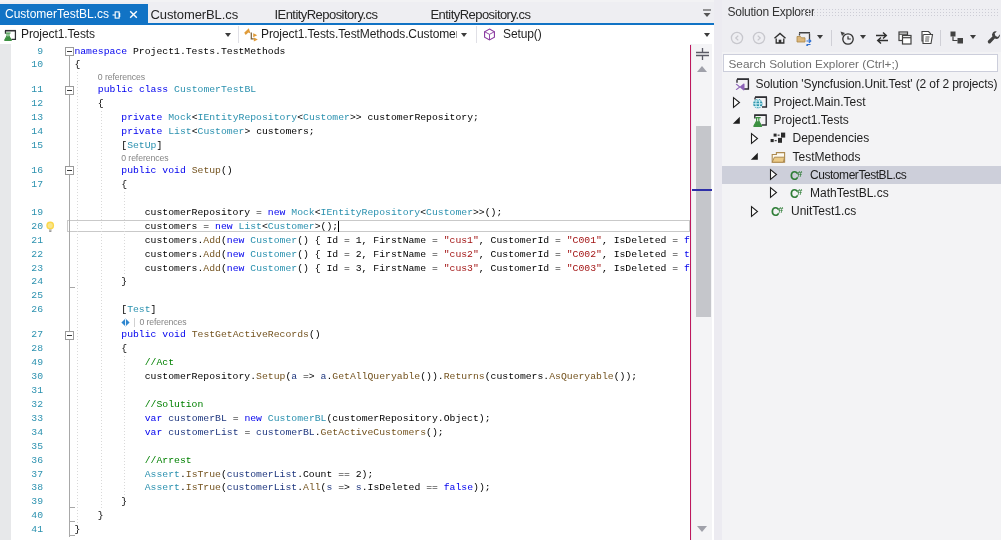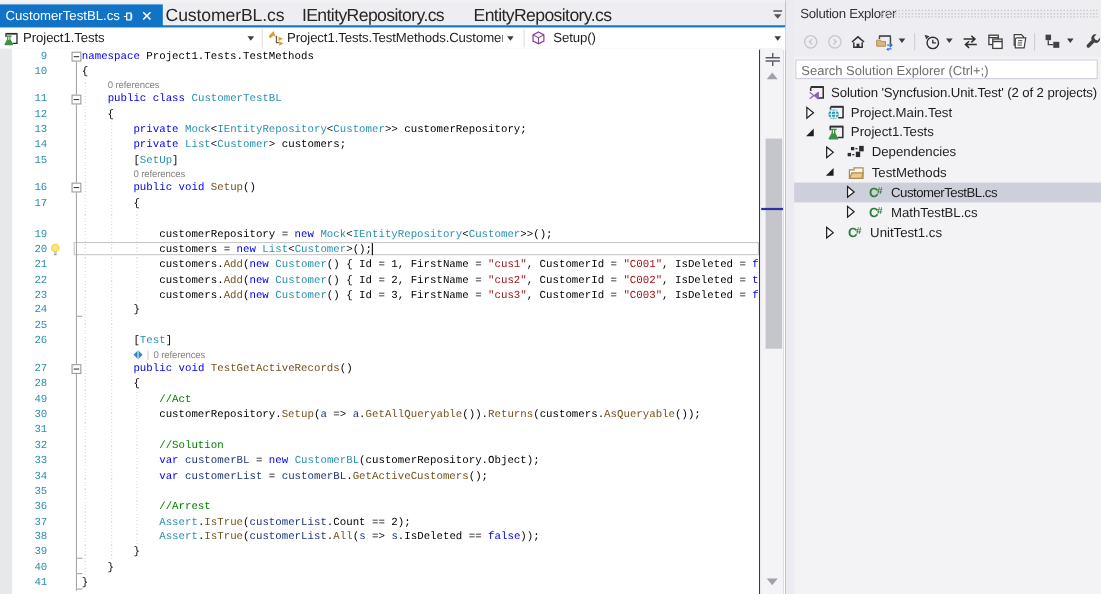--- a/index.html
+++ b/index.html
@@ -1,19 +1,19 @@
 <!DOCTYPE html>
 <html><head><meta charset="utf-8"><style>
 html,body{margin:0;padding:0}
-#app{position:relative;width:1001px;height:540px;background:#4c1d95;font-family:"Liberation Sans",sans-serif;overflow:hidden}
+#app{position:relative;width:1001px;height:540px;background:#be185d;font-family:"Liberation Sans",sans-serif;overflow:hidden}
 .a{position:absolute}
 
 #tabs{position:absolute;left:0;top:0;width:714px;height:23px;background:#eeeef2;border-top:2px solid #f2f2f4}
 #atab{position:absolute;left:0;top:1.5px;width:148px;height:21.5px;background:#1173c5;color:#fff;font-size:12px;line-height:21px}
-.itab{position:absolute;top:2px;height:21px;color:#262626;font-size:16px;line-height:21px;letter-spacing:-0.1px}
+.itab{position:absolute;top:2px;height:21px;color:#262626;font-size:13px;line-height:21px;letter-spacing:-0.1px}
 #tabline{position:absolute;left:0;top:23px;width:714px;height:2px;background:#1173c5}
 
 #nav{position:absolute;left:0;top:25px;width:714px;height:18.5px;background:#fff;border-bottom:1px solid #e8e8ec}
 .nsep{position:absolute;top:1px;height:17px;width:1px;background:#e0e0e6}
 .ntxt{position:absolute;top:0;height:19px;line-height:19px;font-size:12px;color:#1e1e1e;letter-spacing:-0.1px;white-space:nowrap}
 .ncar{position:absolute;top:8px;width:0;height:0;border-left:3.5px solid transparent;border-right:3.5px solid transparent;border-top:4px solid #3c3c3c}
 
 #ed{position:absolute;left:0;top:44px;width:690px;height:496px;background:#fff;overflow:hidden}
 #bpm{position:absolute;left:0;top:0;width:11px;height:496px;background:#e7e8ea}
 .r{position:absolute;left:0;width:691px;height:13.93px;line-height:13.93px;font-family:"Liberation Mono",monospace;font-size:9.77px;white-space:pre;color:#000}

